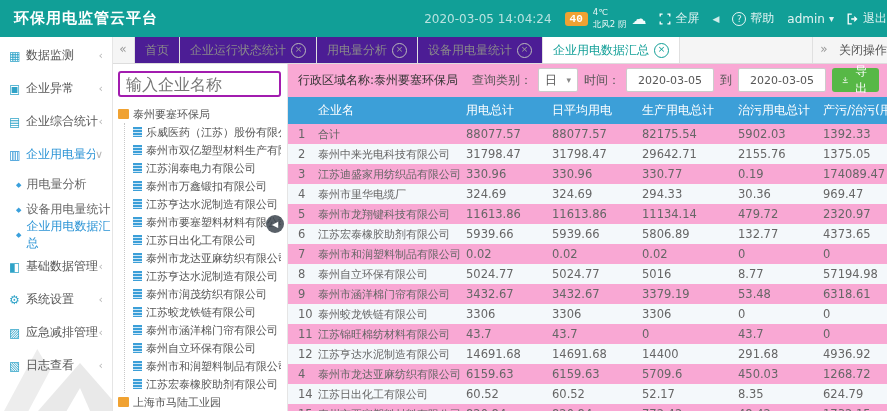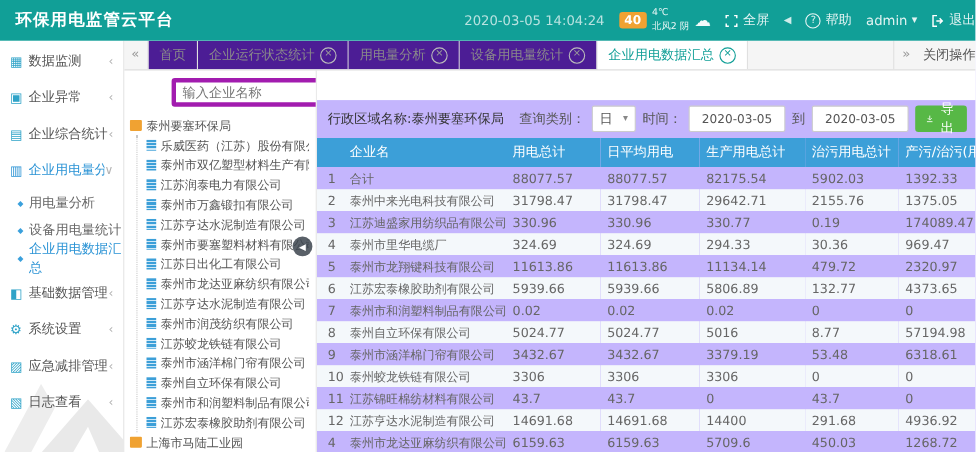--- a/index.html
+++ b/index.html
@@ -7,21 +7,21 @@
        font-family:"DejaVu Sans","Liberation Sans",sans-serif;font-size:12px;color:#333;}
 
   
   .topbar{position:absolute;top:0;left:0;right:0;height:37px;background:var(--teal);
           display:flex;align-items:center;z-index:6;}
   .app-title{color:#fff;font-size:15px;font-weight:bold;padding:0 14px;letter-spacing:1px;white-space:nowrap;}
   .topbar-right{margin-left:auto;display:flex;align-items:center;gap:13px;padding-right:0;
                 color:rgba(255,255,255,.88);font-size:12px;white-space:nowrap;}
   .datetime{color:rgba(255,255,255,.7);}
   .weather{display:flex;align-items:center;gap:5px;}
-  .aqi{background:var(--orange);padding:1px 5px;border-radius:3px;font-weight:bold;font-size:11px;color:#fff;}
+  .aqi{background:var(--orange);padding:1px 5px;border-radius:3px;font-weight:bold;font-size:11px;color:#fff;font-family:Liberation Mono, monospace;}
   .wtext{display:flex;flex-direction:column;font-size:8.5px;line-height:1.3;color:rgba(255,255,255,.9);}
   .cloud{font-size:15px;color:rgba(255,255,255,.95);}
   .hbtn{display:flex;align-items:center;gap:4px;cursor:pointer;}
   .hbtn svg{display:block;}
   .q-icon{width:12px;height:12px;border:1px solid rgba(255,255,255,.9);border-radius:50%;
           font-size:9px;display:flex;align-items:center;justify-content:center;}
   .hcollapse{cursor:pointer;font-size:9px;color:rgba(255,255,255,.8);}
   .caret{font-size:10px;}
 
   
@@ -56,36 +56,36 @@
   .tab-close{width:13px;height:13px;border:1px solid #bbb;border-radius:50%;font-size:9px;
              line-height:11px;text-align:center;color:#999;cursor:pointer;}
   .tab.active .tab-close{border-color:var(--teal);color:var(--teal);}
   .close-ops{color:#555;padding:0 4px;max-width:44px;overflow:hidden;white-space:nowrap;cursor:pointer;}
 
   
   .content{position:absolute;top:63px;left:112px;right:0;bottom:0;display:flex;}
 
   .tree-panel{width:176px;flex:0 0 176px;border-right:1px solid #e5e5e5;position:relative;
               padding:8px 6px;box-sizing:border-box;background:#fff;overflow:hidden;}
-  .search-input{width:100%;height:26px;border:4px solid #a21caf;border-radius:3px;box-sizing:border-box;
-                padding:0 6px;font-size:12px;color:#555;outline:none;
-                font-family:"DejaVu Sans","Liberation Sans",sans-serif;margin-left:38px;}
+  .search-input{width:100%;height:26px;border:2px solid #a21caf;border-radius:3px;box-sizing:border-box;
+                padding:0 6px;font-size:16px;color:#555;outline:none;
+                font-family:"DejaVu Sans","Liberation Sans",sans-serif;}
   .tree{margin-top:8px;}
   .tree-node{display:flex;align-items:center;height:18px;cursor:pointer;white-space:nowrap;overflow:hidden;}
   .node-icon{flex:0 0 auto;}
   .node-icon.org{width:11px;height:10px;background:var(--orange);border-radius:1px;margin-right:4px;}
   .node-icon.company{width:9px;height:10px;margin-right:4px;
       background:repeating-linear-gradient(180deg,#3c9fd8 0 2px,#cfe8f7 2px 3px);}
   .node-label{font-size:11px;color:#555;overflow:hidden;}
   .tree-children{margin-left:6px;padding-left:8px;border-left:1px dotted #c8c8c8;}
   .collapse-handle{position:absolute;right:3px;top:152px;width:18px;height:18px;border-radius:50%;
       background:rgba(60,68,78,.85);color:#fff;font-size:8px;display:flex;align-items:center;
       justify-content:center;cursor:pointer;z-index:3;}
 
-  .main-panel{flex:1;overflow:hidden;display:flex;flex-direction:column;background:#c4b5fd;margin-top:28px;}
+  .main-panel{flex:1;overflow:hidden;display:flex;flex-direction:column;background:#f9a8d4;}
   .filter-bar{height:30px;flex:0 0 30px;display:flex;align-items:center;gap:6px;
               padding:2px 8px 2px 10px;font-size:12px;color:#333;}
   .region{margin-right:8px;white-space:nowrap;}
   .flabel{color:#555;white-space:nowrap;}
   .select-box{width:52px;height:24px;border:1px solid #ccc;border-radius:2px;display:flex;
               align-items:center;justify-content:space-between;padding:0 6px;color:#555;
               background:#fff;box-sizing:border-box;cursor:pointer;}
   .sel-caret{font-size:9px;color:#888;}
   .date-input{width:88px;height:24px;border:1px solid #ccc;border-radius:2px;padding:0 6px;
               font-size:11px;color:#555;box-sizing:border-box;text-align:center;outline:none;

